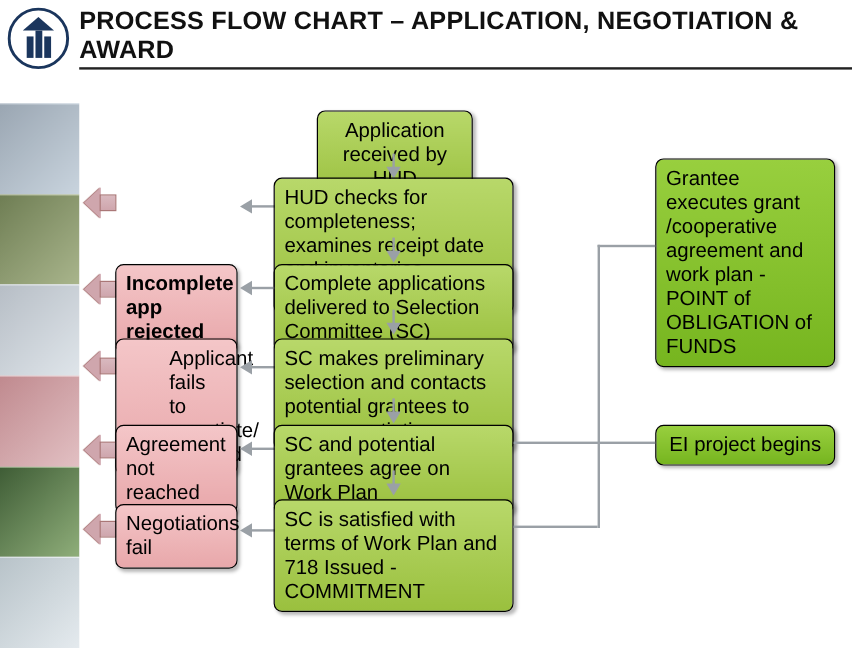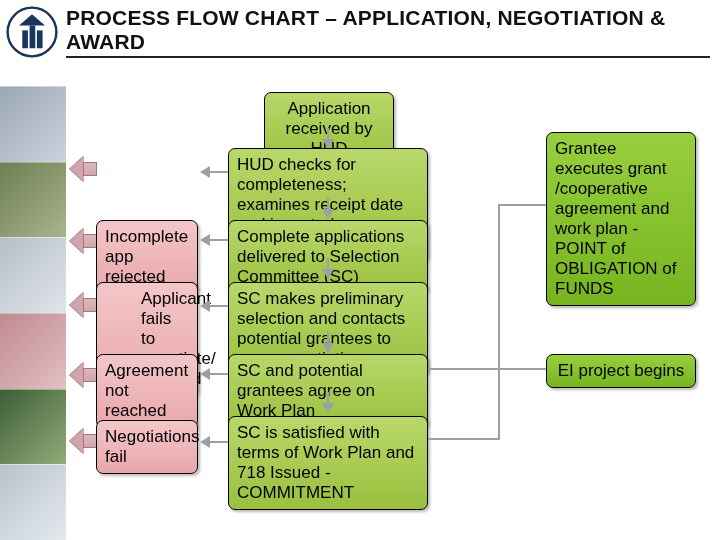--- a/index.html
+++ b/index.html
@@ -101,21 +101,21 @@
 
     <div class="arrow" style="left:256px; top:112px;">
       <div class="shaft" style="left:5px; top:0; width:2px; height:12px;"></div>
       <div class="head down" style="left:0; top:11px;"></div>
     </div>
 
     <div class="bigarrow" style="left:4px; top:142px;">
       <div class="tip" style="left:0; top:0;"></div>
       <div class="body" style="left:13px; top:6px; width:14px; height:14px;"></div>
     </div>
-    <div class="box pink" style="left:30px; top:134px; width:102px;">Incomplete app rejected</div>
+    <div class="box pink" style="left:30px; top:134px; width:102px;font-weight:bold;">Incomplete app rejected</div>
     <div class="arrow" style="left:134px; top:148px;">
       <div class="shaft" style="left:10px; top:5px; width:20px; height:2px;"></div>
       <div class="head left" style="left:0; top:0;"></div>
     </div>
     <div class="box green center" style="left:162px; top:134px; width:200px;">Complete applications delivered to Selection Committee (SC)</div>
 
     <div class="arrow" style="left:256px; top:172px;">
       <div class="shaft" style="left:5px; top:0; width:2px; height:12px;"></div>
       <div class="head down" style="left:0; top:11px;"></div>
     </div>

